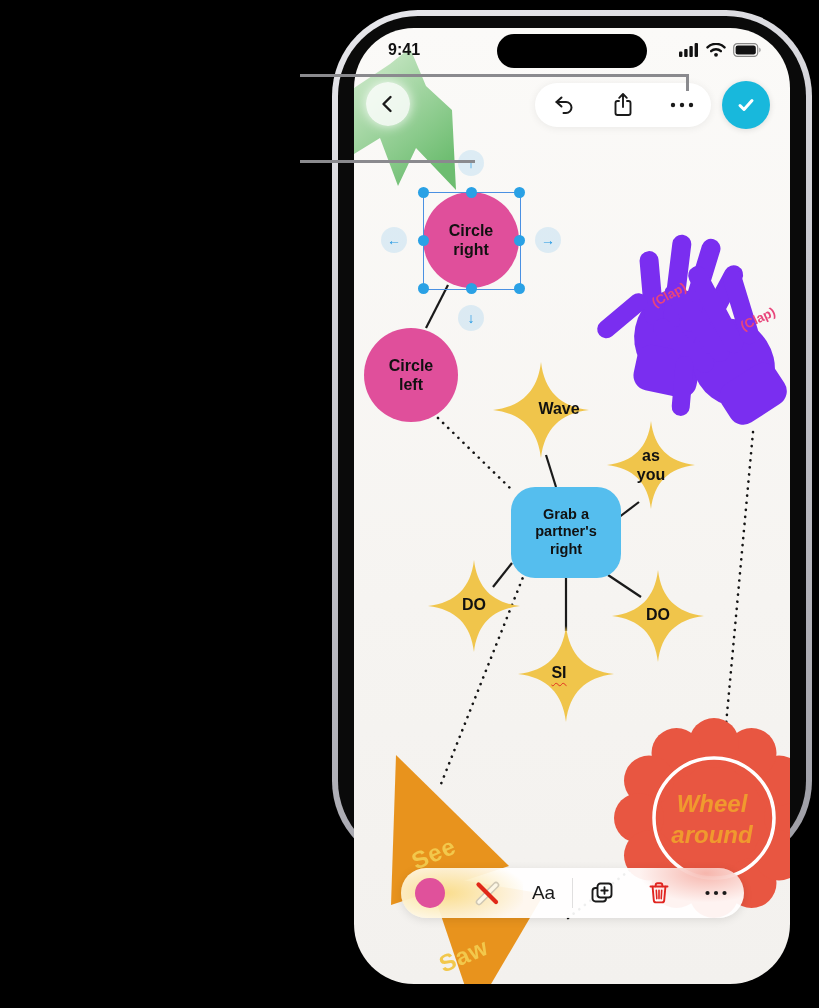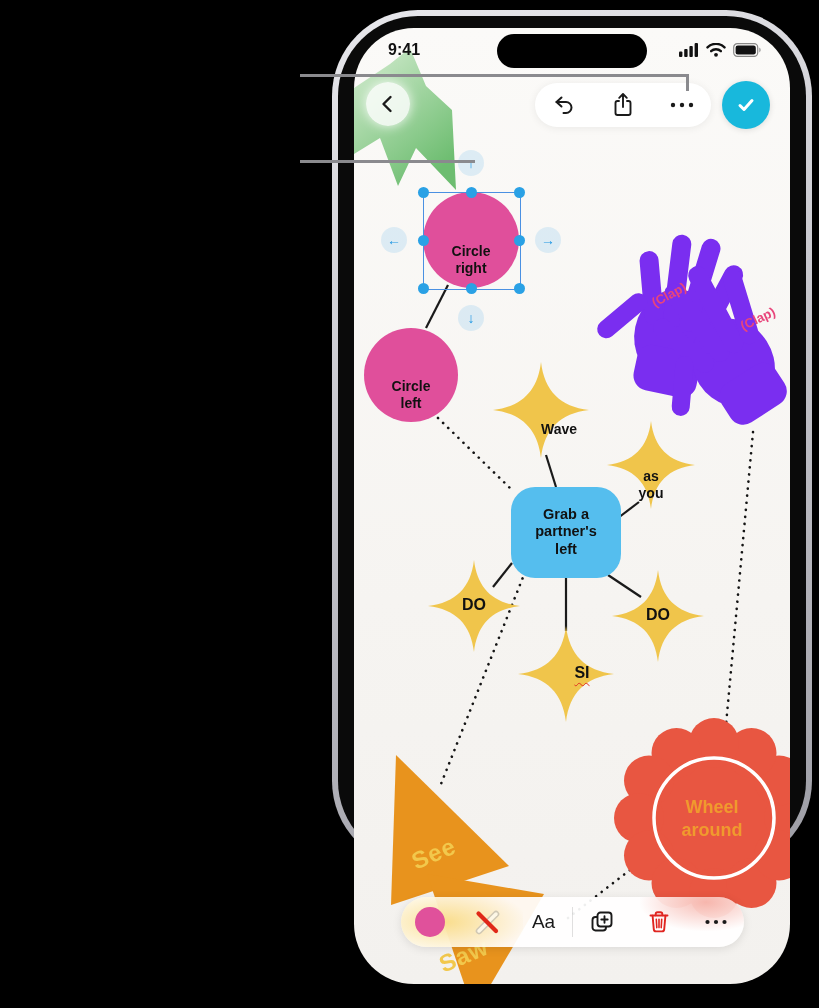--- a/index.html
+++ b/index.html
@@ -34,37 +34,37 @@
             display:flex;align-items:center;justify-content:space-around;z-index:4;}
   .donebtn{position:absolute;left:368px;top:53px;width:48px;height:48px;border-radius:50%;
            background:#18b8dc;display:flex;align-items:center;justify-content:center;
            box-shadow:0 1px 6px rgba(0,0,0,.12);z-index:4;}
   .iconbtn{display:flex;align-items:center;justify-content:center;width:40px;height:40px;}
 
   
   .canvas-svg{position:absolute;left:0;top:0;z-index:1;}
   .lbl{position:absolute;transform:translate(-50%,-50%);text-align:center;
        white-space:pre-line;color:#111;font-weight:600;z-index:2;line-height:1.2;}
-  .lbl-sm{font-size:14px;margin-top:20px;}
+  .lbl-sm{font-size:16px;}
   .lbl-big{font-size:16px;}
   .lbl-clap{font-size:13px;color:#e8457b;font-weight:700;}
   .lbl-see{font-size:24px;color:#f2c84c;font-weight:700;letter-spacing:1px;}
-  .lbl-wheel{font-size:18px;color:#f09a2e;font-weight:600;line-height:1.3;}
+  .lbl-wheel{font-size:24px;color:#f09a2e;font-weight:600;line-height:1.3;font-style:italic;}
   .lbl-si{text-decoration:underline wavy #e03020 1px;text-underline-offset:4px;}
 
   
   .selbox{position:absolute;left:69px;top:164px;width:96px;height:96px;
           border:1.5px solid #4a90e2;z-index:3;}
   .handle{position:absolute;width:11px;height:11px;border-radius:50%;background:#2aa1e5;z-index:3;}
   .movearrow{position:absolute;width:26px;height:26px;border-radius:50%;
              background:rgba(120,190,235,.22);color:#1f97e3;font-size:14px;font-weight:700;
              display:flex;align-items:center;justify-content:center;z-index:3;}
 
   
-  .bottombar{position:absolute;left:47px;top:869px;width:343px;height:50px;border-radius:25px;
+  .bottombar{position:absolute;left:47px;top:840px;width:343px;height:50px;border-radius:25px;
              background:rgba(255,255,255,.93);box-shadow:0 2px 10px rgba(0,0,0,.10);
              display:flex;align-items:center;z-index:4;overflow:hidden;}
   .bottombar::before{content:"";position:absolute;left:-8px;top:-8px;width:130px;height:66px;
              background:radial-gradient(ellipse at 40% 50%,rgba(246,200,60,.55),rgba(246,200,60,0) 75%);}
   .bottombar::after{content:"";position:absolute;right:-6px;top:-14px;width:110px;height:48px;
              background:radial-gradient(ellipse at 60% 40%,rgba(235,90,70,.40),rgba(235,90,70,0) 72%);}
   .bb-item{flex:1;display:flex;align-items:center;justify-content:center;position:relative;z-index:1;}
   .swatch{width:30px;height:30px;border-radius:50%;background:#e0519b;}
   .bb-aa{font-size:19px;color:#1a1a1a;font-weight:400;}
   .bb-div{width:1px;height:30px;background:rgba(0,0,0,.12);flex:0 0 1px;z-index:1;}
@@ -181,24 +181,24 @@
 right</div>
     <div class="lbl lbl-sm" style="left:57px;top:347px;">Circle
 left</div>
     <div class="lbl lbl-clap" style="left:315px;top:267px;transform:translate(-50%,-50%) rotate(-28deg);">(Clap)</div>
     <div class="lbl lbl-clap" style="left:404px;top:291px;transform:translate(-50%,-50%) rotate(-25deg);">(Clap)</div>
     <div class="lbl lbl-sm" style="left:205px;top:381px;">Wave</div>
     <div class="lbl lbl-sm" style="left:297px;top:437px;">as
 you</div>
     <div class="lbl" style="left:212px;top:504px;font-size:14.5px;">Grab a
 partner's
-left</div>
+right</div>
     <div class="lbl lbl-big" style="left:120px;top:577px;">DO</div>
     <div class="lbl lbl-big" style="left:304px;top:587px;">DO</div>
-    <div class="lbl lbl-big lbl-si" style="left:228px;top:645px;">SI</div>
+    <div class="lbl lbl-big lbl-si" style="left:205px;top:645px;">SI</div>
     <div class="lbl lbl-see" style="left:80px;top:826px;transform:translate(-50%,-50%) rotate(-23deg);">See</div>
     <div class="lbl lbl-see" style="left:110px;top:928px;transform:translate(-50%,-50%) rotate(-23deg);">Saw</div>
     <div class="lbl lbl-wheel" style="left:358px;top:791px;">Wheel
 around</div>
 
     <div class="selbox"></div>
     <div class="handle" style="left:63.5px;top:158.5px;"></div>
     <div class="handle" style="left:111.5px;top:158.5px;"></div>
     <div class="handle" style="left:159.5px;top:158.5px;"></div>
     <div class="handle" style="left:63.5px;top:206.5px;"></div>

